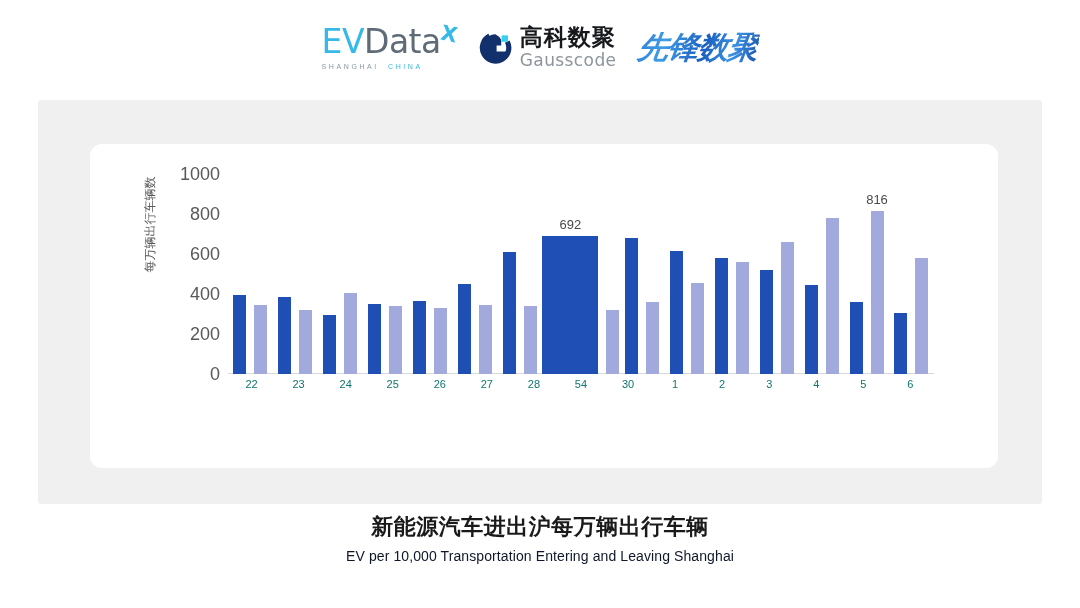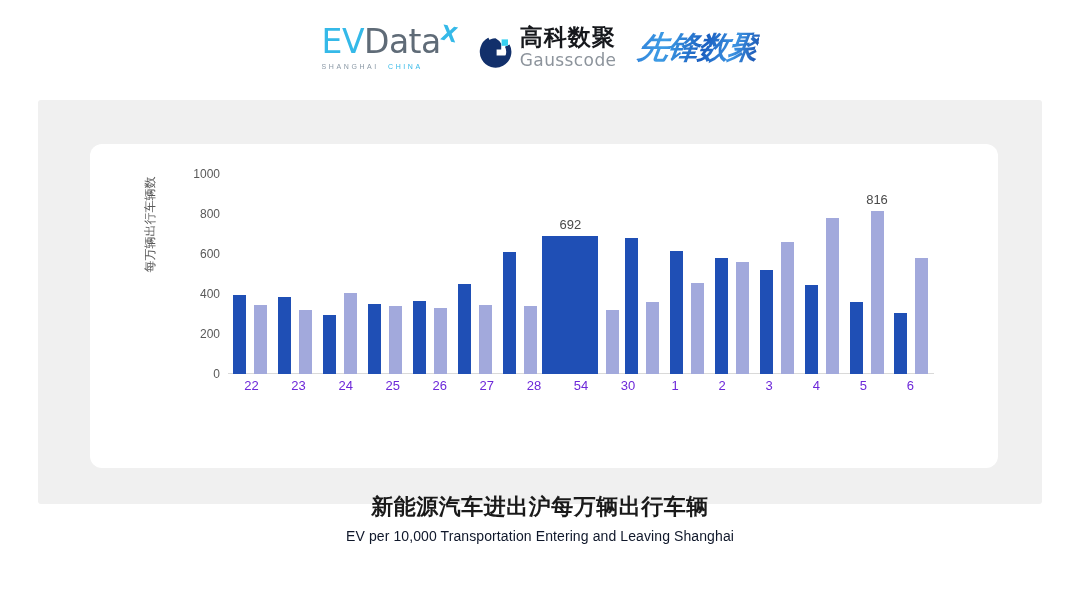--- a/index.html
+++ b/index.html
@@ -57,21 +57,21 @@
     font-size: 7px;
     letter-spacing: 2.6px;
     color: #8a98a5;
     white-space: nowrap;
   }
   .evdata-sub .cn { color: #35b9e8; }
 
   
   .logo-gauss {
     display: flex;
-    align-items: flex-end;
+    align-items: center;
     gap: 7px;
   }
   .gauss-mark {
     width: 34px;
     height: 34px;
     position: relative;
     flex: none;
   }
   .gauss-text {
     display: flex;
@@ -157,21 +157,21 @@
     top: 30px;
     width: 706px;
     height: 200px;
   }
 
   .ytick {
     position: absolute;
     right: 100%;
     margin-right: 8px;
     transform: translateY(-50%);
-    font-size: 12px;
+    font-size: 18px;
     color: #595959;
     white-space: nowrap;
   }
 
   .axis-line {
     position: absolute;
     left: 0;
     bottom: 0;
     width: 100%;
     height: 1px;
@@ -216,22 +216,22 @@
   .xtick-row {
     position: absolute;
     left: 138px;
     top: 234px;
     width: 706px;
     display: flex;
   }
   .xtick {
     flex: 1 1 0;
     text-align: center;
-    font-size: 13px;
-    color: #6d28d9;
+    font-size: 11px;
+    color: #0f766e;
   }
 
   .x-axis-title {
     position: absolute;
     left: 138px;
     top: 258px;
     width: 706px;
     text-align: center;
     font-size: 12.5px;
     color: #595959;
@@ -257,21 +257,21 @@
   .legend-swatch {
     width: 9px;
     height: 9px;
     flex: none;
   }
 
   
   .bottom {
     position: absolute;
     left: 0;
-    top: 492px;
+    top: 512px;
     width: 1080px;
     text-align: center;
   }
   .bottom-title {
     font-size: 22px;
     font-weight: 700;
     color: #1a1a1a;
     letter-spacing: 0.5px;
   }
   .bottom-sub {

